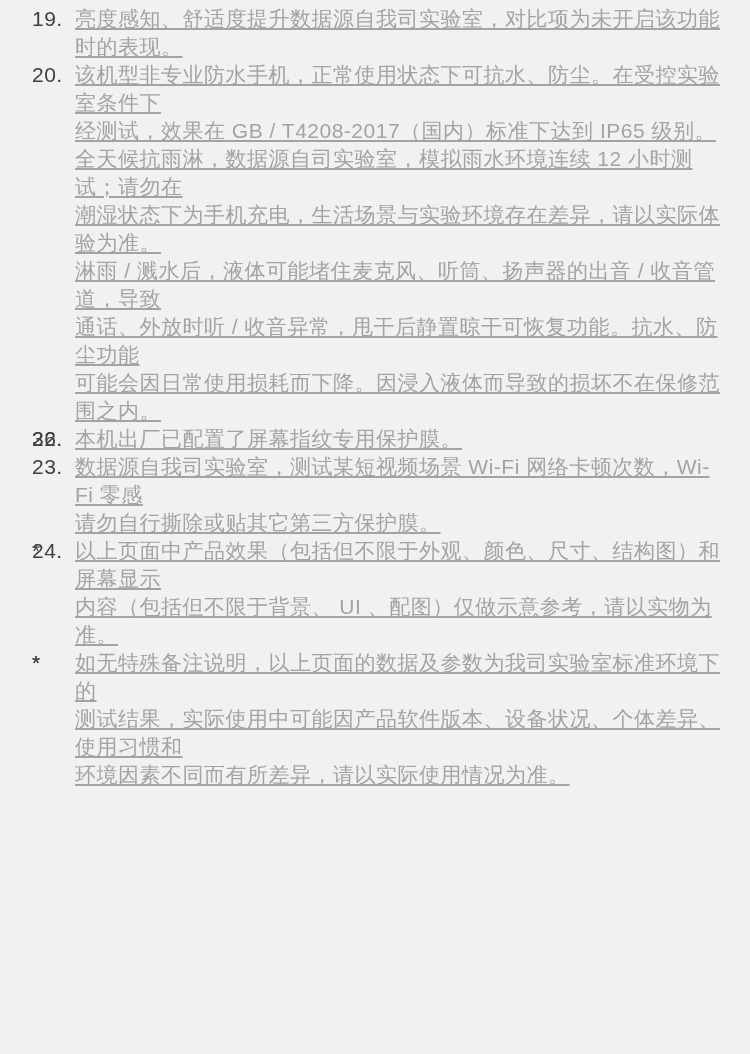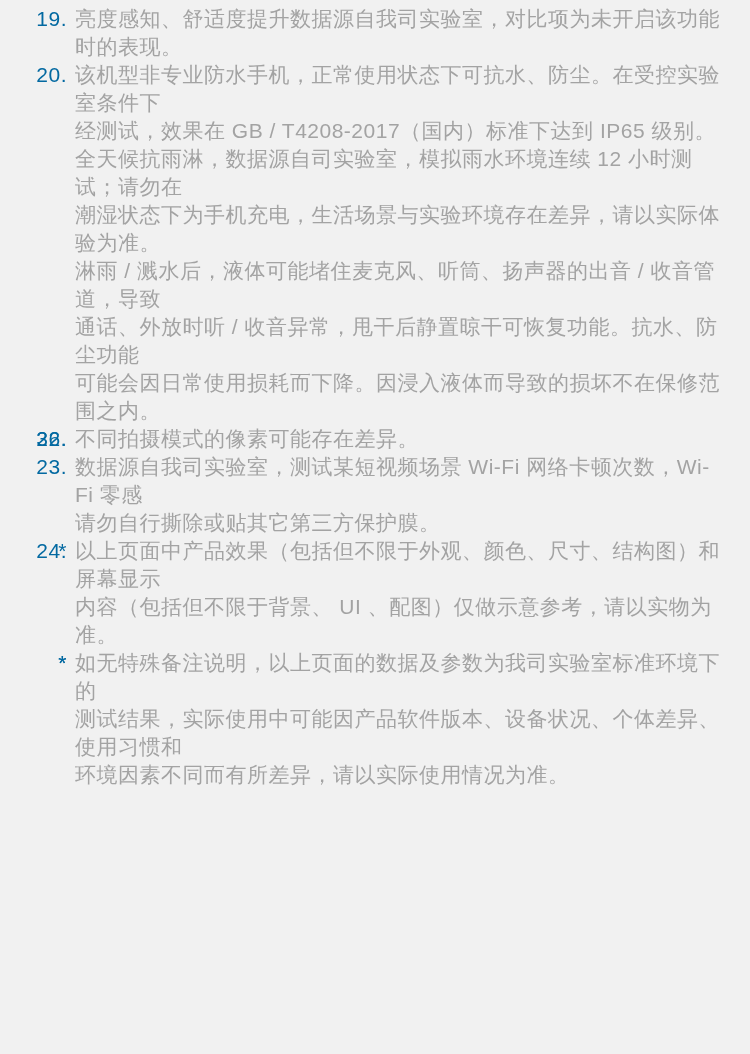--- a/index.html
+++ b/index.html
@@ -27,26 +27,27 @@
     font-size: 21px;
     line-height: 28px;
     color: #a3a3a3;
     letter-spacing: 0.5px;
   }
   .note-marker {
     position: absolute;
     left: 0;
     top: 0;
     width: 67px;
-    text-align: right;
-    color: #0369a1;
+    color: #404040;
+    padding-left: 32px;
   }
   .note-text {
     display: block;
     white-space: pre-line;
+    text-decoration: underline;
   }
 </style>
 </head>
 <body>
 
 <div class="disclaimer-page">
 
   <div class="note">
     <span class="note-marker">19.</span>
     <span class="note-text">亮度感知、舒适度提升数据源自我司实验室，对比项为未开启该功能时的表现。</span>
@@ -62,21 +63,21 @@
 通话、外放时听 / 收音异常，甩干后静置晾干可恢复功能。抗水、防尘功能
 可能会因日常使用损耗而下降。因浸入液体而导致的损坏不在保修范围之内。</span>
   </div>
 
   <div class="note">
     <span class="note-marker">36.</span>
   </div>
 
   <div class="note">
     <span class="note-marker">22.</span>
-    <span class="note-text">不同拍摄模式的像素可能存在差异。</span>
+    <span class="note-text">本机出厂已配置了屏幕指纹专用保护膜。</span>
   </div>
 
   <div class="note">
     <span class="note-marker">23.</span>
     <span class="note-text">数据源自我司实验室，测试某短视频场景 Wi-Fi 网络卡顿次数，Wi-Fi 零感
 请勿自行撕除或贴其它第三方保护膜。</span>
   </div>
 
   <div class="note">
     <span class="note-marker">24.</span>

